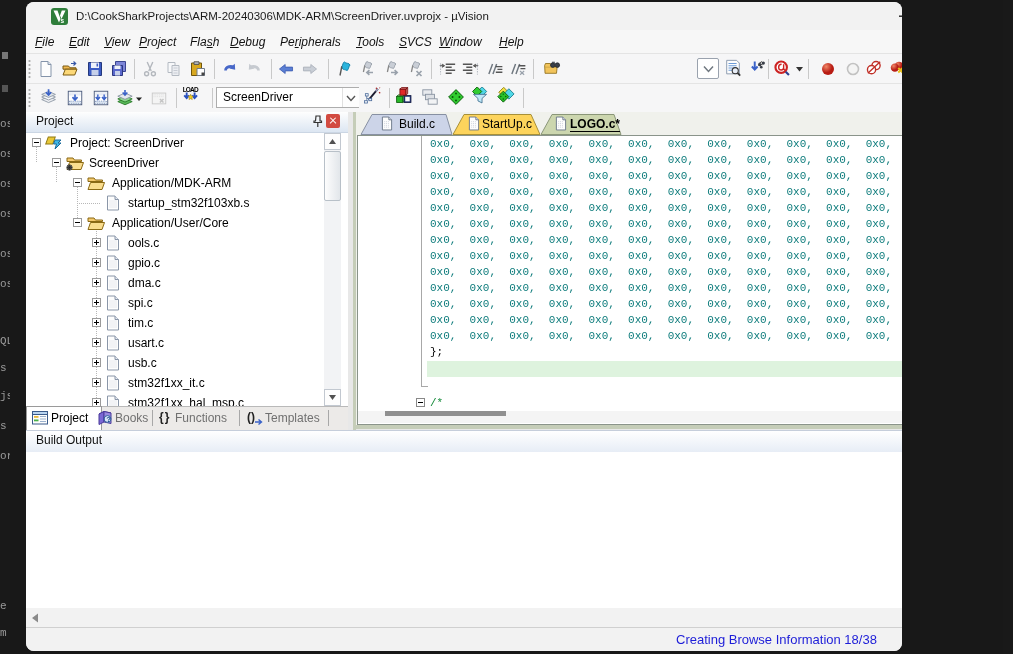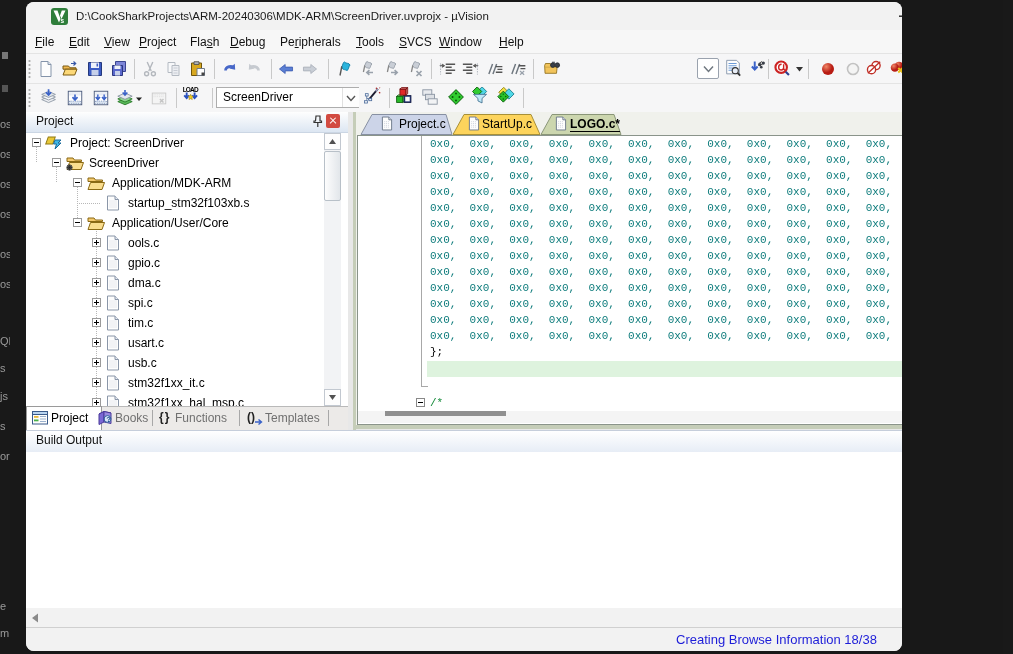--- a/index.html
+++ b/index.html
@@ -7,21 +7,21 @@
      font-family:"Liberation Sans",sans-serif;}
 .abs{position:absolute;}
 #win{position:absolute;left:26px;top:2px;width:876px;height:649px;background:#f0f0f0;
      border-radius:8px;overflow:hidden;}
 
 #title{position:absolute;left:0;top:0;width:993px;height:28px;background:#f2f2f2;}
 #title .txt{position:absolute;left:50px;top:8px;font-size:11.5px;color:#1a1a1a;}
 .winbtn{position:absolute;top:0;width:46px;height:28px;}
 
 #menu{position:absolute;left:0;top:28px;width:993px;height:23px;background:#f7f7f7;font-size:12px;color:#111;}
-#menu span{position:absolute;top:5px;}
+#menu span{position:absolute;top:5px;font-style:italic;}
 #menu u{text-decoration:underline;}
 
 #tb1{position:absolute;left:0;top:51px;width:993px;height:30px;background:#f6f6f7;border-top:1px solid #e4e4e4;}
 #tb2{position:absolute;left:0;top:81px;width:993px;height:29px;background:#f6f6f7;border-top:1px solid #e4e4e4;border-bottom:1px solid #cfcfcf;}
 .grip{position:absolute;width:3px;height:20px;background-image:radial-gradient(circle,#aeaeae 1px,transparent 1.2px);background-size:3px 4px;}
 .vsep{position:absolute;width:1px;height:20px;background:#c9c9c9;}
 .ico{position:absolute;width:18px;height:18px;}
 
 #client{position:absolute;left:0;top:110px;width:993px;height:515px;background:#e8e8e8;}
 
@@ -53,21 +53,21 @@
 
 #status{position:absolute;left:0;top:625px;width:993px;height:24px;background:#f2f2f2;border-top:1px solid #d0d0d0;font-size:13px;white-space:nowrap;overflow:hidden;}
 .xbtn{position:absolute;width:14px;height:14px;background:#d24b41;border-radius:2px;}
 .xbtn:before,.xbtn:after{content:"";position:absolute;left:3px;top:6.4px;width:8px;height:1.4px;background:#fff;}
 .xbtn:before{transform:rotate(45deg);}
 .xbtn:after{transform:rotate(-45deg);}
 .pin{position:absolute;width:12px;height:14px;}
 </style>
 </head>
 <body>
-<div class="abs" style="left:0;top:0;width:10px;height:654px;background:#191919;overflow:hidden;color:#9a9a9a;font-size:11px;">
+<div class="abs" style="left:0;top:0;width:10px;height:654px;background:#191919;overflow:hidden;color:#9a9a9a;font-size:11px;font-family:Liberation Mono, monospace;">
   <div class="abs" style="left:2px;top:52px;width:6px;height:7px;background:#777;"></div>
   <div class="abs" style="left:2px;top:85px;width:6px;height:7px;background:#555;"></div>
   <div class="abs" style="left:0px;top:118px;">os</div>
     <div class="abs" style="left:0px;top:148px;">os</div>
   <div class="abs" style="left:0px;top:178px;">os</div>
     <div class="abs" style="left:0px;top:208px;">os</div>
   <div class="abs" style="left:0px;top:248px;">os</div>
     <div class="abs" style="left:0px;top:278px;">os</div>
   <div class="abs" style="left:10px;top:305px;">fi</div>
     <div class="abs" style="left:0px;top:335px;">QL</div>
@@ -567,21 +567,21 @@
         <svg class="abs" style="left:0;top:1px" width="270" height="23">
           <polygon points="16,1.5 90,1.5 96,21.5 5,21.5" fill="#ccd4e8" stroke="#8790a2" stroke-width="1"></polygon>
           <polygon points="108,1.5 175,1.5 184,21.5 97,21.5" fill="#fdd45c" stroke="#a89038" stroke-width="1"></polygon>
           <polygon points="196,1.5 258,1.5 265,21.5 185,21.5" fill="#ccd6ae" stroke="#8a9678" stroke-width="1"></polygon>
         </svg>
         <svg class="abs" style="left:25px;top:4px" width="12" height="15" viewBox="0 0 13 16">
             <path d="M1.5 1 h7 l3 3 v11 h-10z" fill="#fdfdfd" stroke="#6a7688"></path>
             <path d="M8.5 1 v3 h3" fill="#e4e9f2" stroke="#6a7688"></path>
             <path d="M3.5 6 h6 M3.5 8 h6 M3.5 10 h6 M3.5 12 h6" stroke="#c0c6d2" stroke-width="0.8" stroke-dasharray="1 1"></path>
           </svg>
-        <span class="abs" style="left:43px;top:5px;font-size:12px;color:#000;">Project.c</span>
+        <span class="abs" style="left:43px;top:5px;font-size:12px;color:#000;">Build.c</span>
         <svg class="abs" style="left:112px;top:4px" width="12" height="15" viewBox="0 0 13 16">
             <path d="M1.5 1 h7 l3 3 v11 h-10z" fill="#fdfdfd" stroke="#6a7688"></path>
             <path d="M8.5 1 v3 h3" fill="#e4e9f2" stroke="#6a7688"></path>
             <path d="M3.5 6 h6 M3.5 8 h6 M3.5 10 h6 M3.5 12 h6" stroke="#c0c6d2" stroke-width="0.8" stroke-dasharray="1 1"></path>
           </svg>
         <span class="abs" style="left:126px;top:5px;font-size:12px;color:#000;">StartUp.c</span>
         <svg class="abs" style="left:199px;top:4px" width="12" height="15" viewBox="0 0 13 16">
             <path d="M1.5 1 h7 l3 3 v11 h-10z" fill="#fdfdfd" stroke="#6a7688"></path>
             <path d="M8.5 1 v3 h3" fill="#e4e9f2" stroke="#6a7688"></path>
             <path d="M3.5 6 h6 M3.5 8 h6 M3.5 10 h6 M3.5 12 h6" stroke="#c0c6d2" stroke-width="0.8" stroke-dasharray="1 1"></path>

